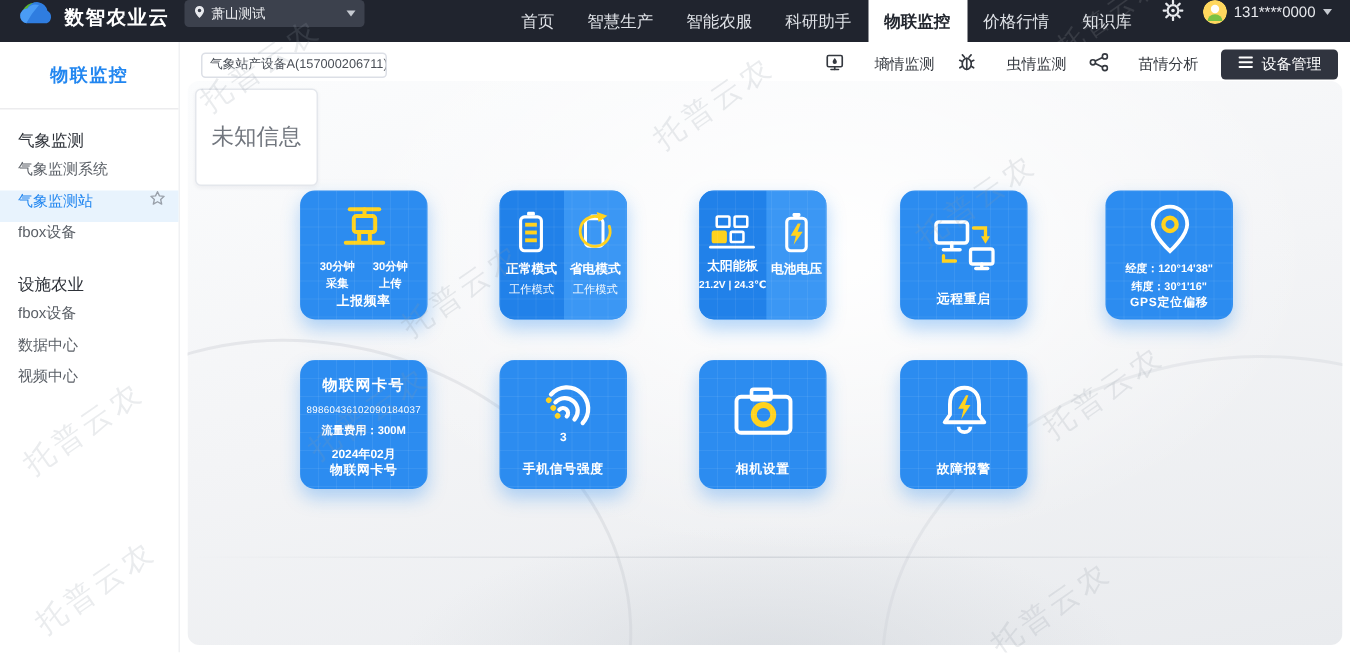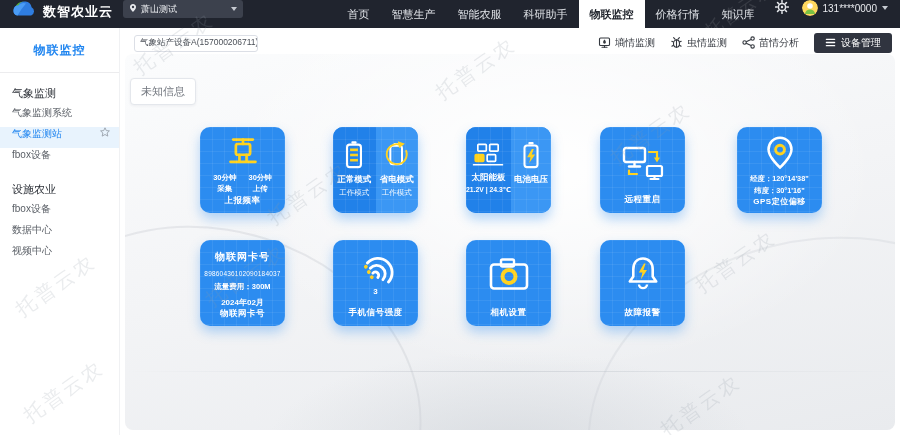--- a/index.html
+++ b/index.html
@@ -27,32 +27,32 @@
 .sb-section-header{font-size:11px;font-weight:normal;color:#2d3138;padding:13px 0 5px 12px}
 .sb-item{font-size:10px;color:#5a5f66;padding:0 0 0 12px;height:21px;display:flex;align-items:flex-start;cursor:pointer}
 .sb-item.active{background:#e8f3fd;color:#2186f0}
 .sb-item .star{margin-left:auto;margin-right:9px;display:flex;align-items:center}
 
 
 .main{position:absolute;top:28px;left:120px;right:0;bottom:0;background:#fff}
 .toolbar{height:26px;display:flex;align-items:center;background:#fff;padding:4px 8px 0 14px;position:relative;z-index:6}
 .device-select{width:124px;height:17px;border:1px solid #dcdfe6;border-radius:3px;font-size:8.5px;color:#4a4f57;display:flex;align-items:center;padding:0 5px;background:#fff;cursor:pointer;white-space:nowrap;overflow:hidden}
 .toolbar-actions{margin-left:auto;display:flex;align-items:center;gap:15px}
-.action{display:flex;align-items:center;gap:4px;font-size:10px;color:#34383f;cursor:pointer;white-space:nowrap}
+.action{display:flex;align-items:center;gap:20px;font-size:10px;color:#34383f;cursor:pointer;white-space:nowrap}
 .action.dark{background:#30343f;color:#fff;border-radius:3px;padding:3px 11px;gap:5px}
 
 
 .stage{position:absolute;top:26px;left:5px;right:5px;bottom:5px;border-radius:8px;overflow:hidden;z-index:2;
  background:radial-gradient(ellipse at 55% 30%,#ffffff 0%,rgba(255,255,255,0) 55%),linear-gradient(168deg,#fbfcfd 0%,#f3f4f6 48%,#e9ebee 100%)}
 .curve1{position:absolute;left:-120px;bottom:-140px;width:420px;height:340px;border:2px solid rgba(185,191,199,.28);border-radius:50%;transform:rotate(18deg)}
 .curve2{position:absolute;right:-150px;bottom:-170px;width:460px;height:360px;border:2px solid rgba(185,191,199,.22);border-radius:50%;transform:rotate(-14deg)}
 .horizon{position:absolute;bottom:58px;left:0;right:0;height:1px;background:linear-gradient(90deg,transparent,rgba(180,186,194,.45),transparent)}
 .floorglow{position:absolute;bottom:-110px;left:18%;width:64%;height:190px;background:radial-gradient(ellipse,rgba(203,208,214,.55) 0%,rgba(203,208,214,0) 70%)}
 
-.unknown-tag{position:absolute;left:5px;top:24px;background:#fff;border:1px solid #e4e7ec;border-radius:4px;font-size:11px;color:#71767e;padding:5px 10px;box-shadow:0 1px 3px rgba(30,40,60,.06);z-index:5;cursor:pointer}
+.unknown-tag{position:absolute;left:5px;top:5px;background:#fff;border:1px solid #e4e7ec;border-radius:4px;font-size:15px;color:#71767e;padding:22px 10px;box-shadow:0 1px 3px rgba(30,40,60,.06);z-index:5;cursor:pointer}
 
 
 .card{position:absolute;width:85px;height:86px;background:#2c8cf0;border-radius:10px;box-shadow:0 6px 12px rgba(44,140,240,.35);color:#fff;overflow:hidden;display:flex;flex-direction:column;align-items:center;z-index:4;cursor:pointer}
 .card::after{content:"";position:absolute;inset:0;pointer-events:none;border-radius:10px;
  background-image:linear-gradient(rgba(255,255,255,.07) 1px,transparent 1px),linear-gradient(90deg,rgba(255,255,255,.07) 1px,transparent 1px);background-size:12px 12px}
 .card.split{flex-direction:row;align-items:stretch}
 .half{flex:1;display:flex;flex-direction:column;align-items:center}
 .half.l{background:#2181e9}
 .half.r{background:#3b97f4}
 .card-label{margin-top:auto;margin-bottom:7px;font-size:8.5px;font-weight:bold;letter-spacing:.5px}

